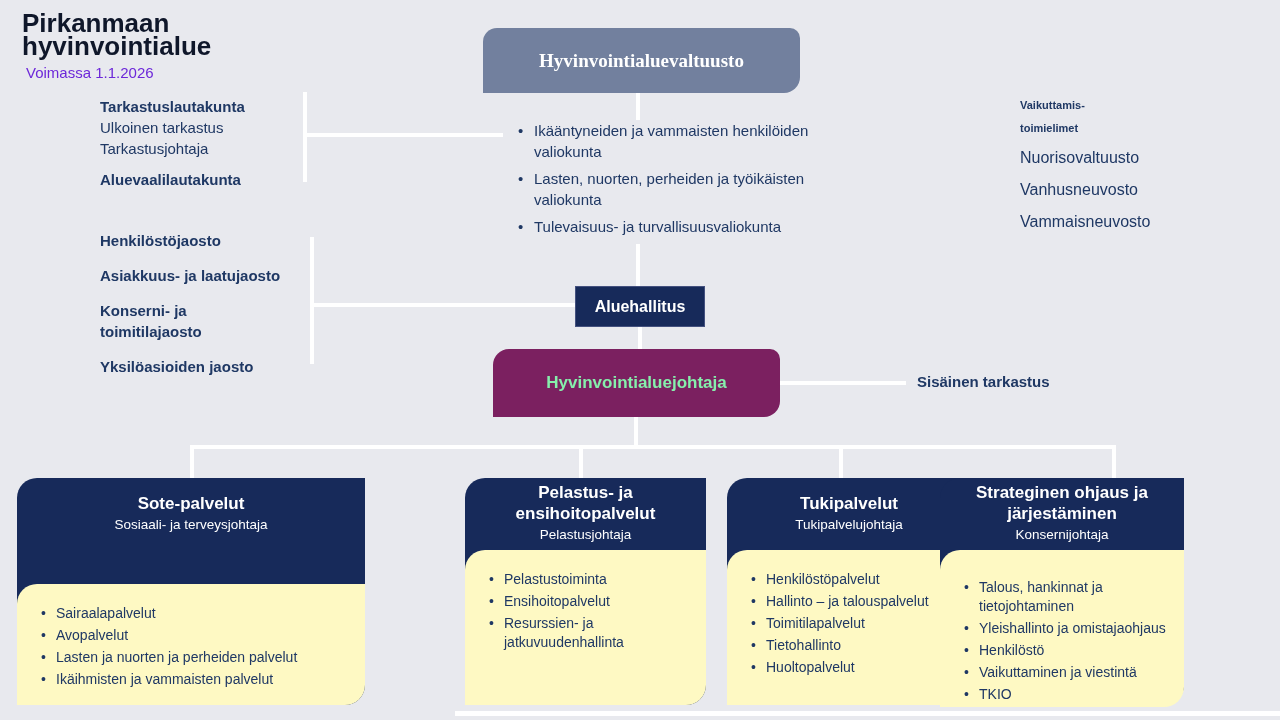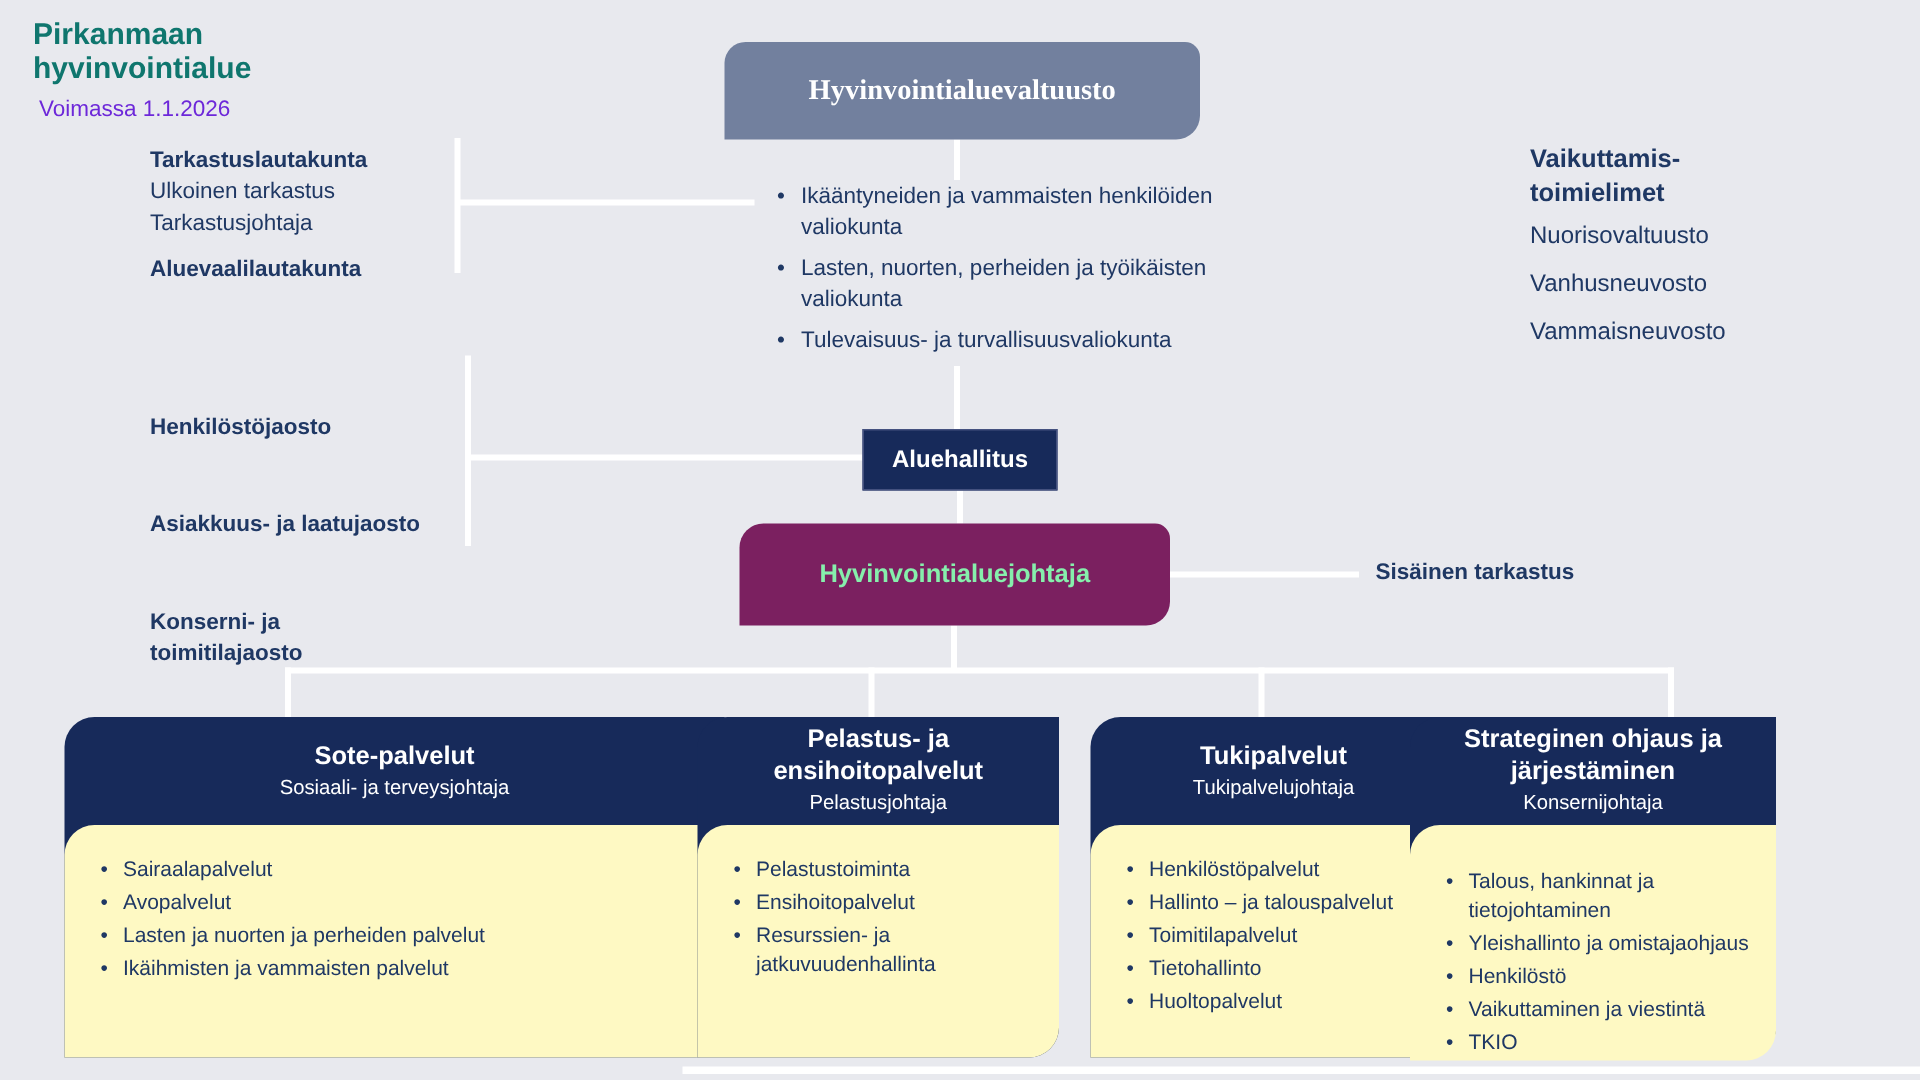--- a/index.html
+++ b/index.html
@@ -6,22 +6,22 @@
   .canvas {
     position:relative; width:1280px; height:720px;
     background:#e8e9ee; overflow:hidden;
     font-family:"Liberation Sans", sans-serif;
     color:#1f3864;
   }
   .abs { position:absolute; }
   .line { position:absolute; background:#ffffff; }
 
   .logo {
-    left:22px; top:12px; font-size:20px; font-weight:bold;
-    line-height:23px; white-space:pre-line; color:#0f766e;
+    left:22px; top:12px; font-size:26px; font-weight:bold;
+    line-height:23px; white-space:pre-line; color:#0f172a;
   }
   .validity { left:26px; top:64px; font-size:15px; color:#6d28d9; }
 
   .topbox {
     left:483px; top:28px; width:317px; height:65px;
     background:#72809e; border-radius:14px 10px 16px 0;
     color:#fff; font-size:19px; font-weight:bold;
     display:flex; align-items:center; justify-content:center; text-align:center;font-family:Liberation Serif, serif;
   }
 
@@ -31,24 +31,24 @@
     position:relative; padding-left:22px; margin-bottom:6px;
     font-size:15px; line-height:21px;
   }
   .committees li::before { content:"•"; position:absolute; left:6px; }
 
   .group1 { left:100px; top:96px; font-size:15px; line-height:21px; width:210px; }
   .bold { font-weight:bold; }
   .gap-top { margin-top:10px; }
 
   .group2 { left:100px; top:230px; font-size:15px; line-height:21px; width:220px; }
-  .group2 .g2item { font-weight:bold; margin-bottom:14px; white-space:pre-line;margin-top:44px; }
+  .group2 .g2item { font-weight:bold; margin-bottom:14px; white-space:pre-line; }
 
   .influence { left:1020px; top:94px; width:230px; }
-  .inf-title { font-size:17px; font-weight:bold; line-height:23px; white-space:pre-line; }
+  .inf-title { font-size:11px; font-weight:bold; line-height:23px; white-space:pre-line; }
   .inf-item { font-size:16px; line-height:28px; margin-top:4px; }
 
   .hallitus {
     left:575px; top:286px; width:130px; height:41px;
     background:#172a5a; border:1px solid #44517f; box-sizing:border-box;
     color:#fff; font-size:16px; font-weight:bold;
     display:flex; align-items:center; justify-content:center;
   }
 
   .johtaja {
@@ -145,21 +145,21 @@
   <div class="abs hallitus">
     <span>Aluehallitus</span>
   </div>
 
   <div class="abs johtaja">
     <span>Hyvinvointialuejohtaja</span>
   </div>
 
   <div class="abs sisainen">Sisäinen tarkastus</div>
 
-  <div class="card" style="left:43px;width:440px;">
+  <div class="card" style="left:17px;width:348px;gap:34px;">
     <div class="card-header">
       <div class="card-title">Sote-palvelut</div>
       <div class="card-subtitle">Sosiaali- ja terveysjohtaja</div>
     </div>
     <div class="card-body">
       <ul class="blist">
         <li>Sairaalapalvelut</li>
         <li>Avopalvelut</li>
         <li>Lasten ja nuorten ja perheiden palvelut</li>
         <li>Ikäihmisten ja vammaisten palvelut</li>

